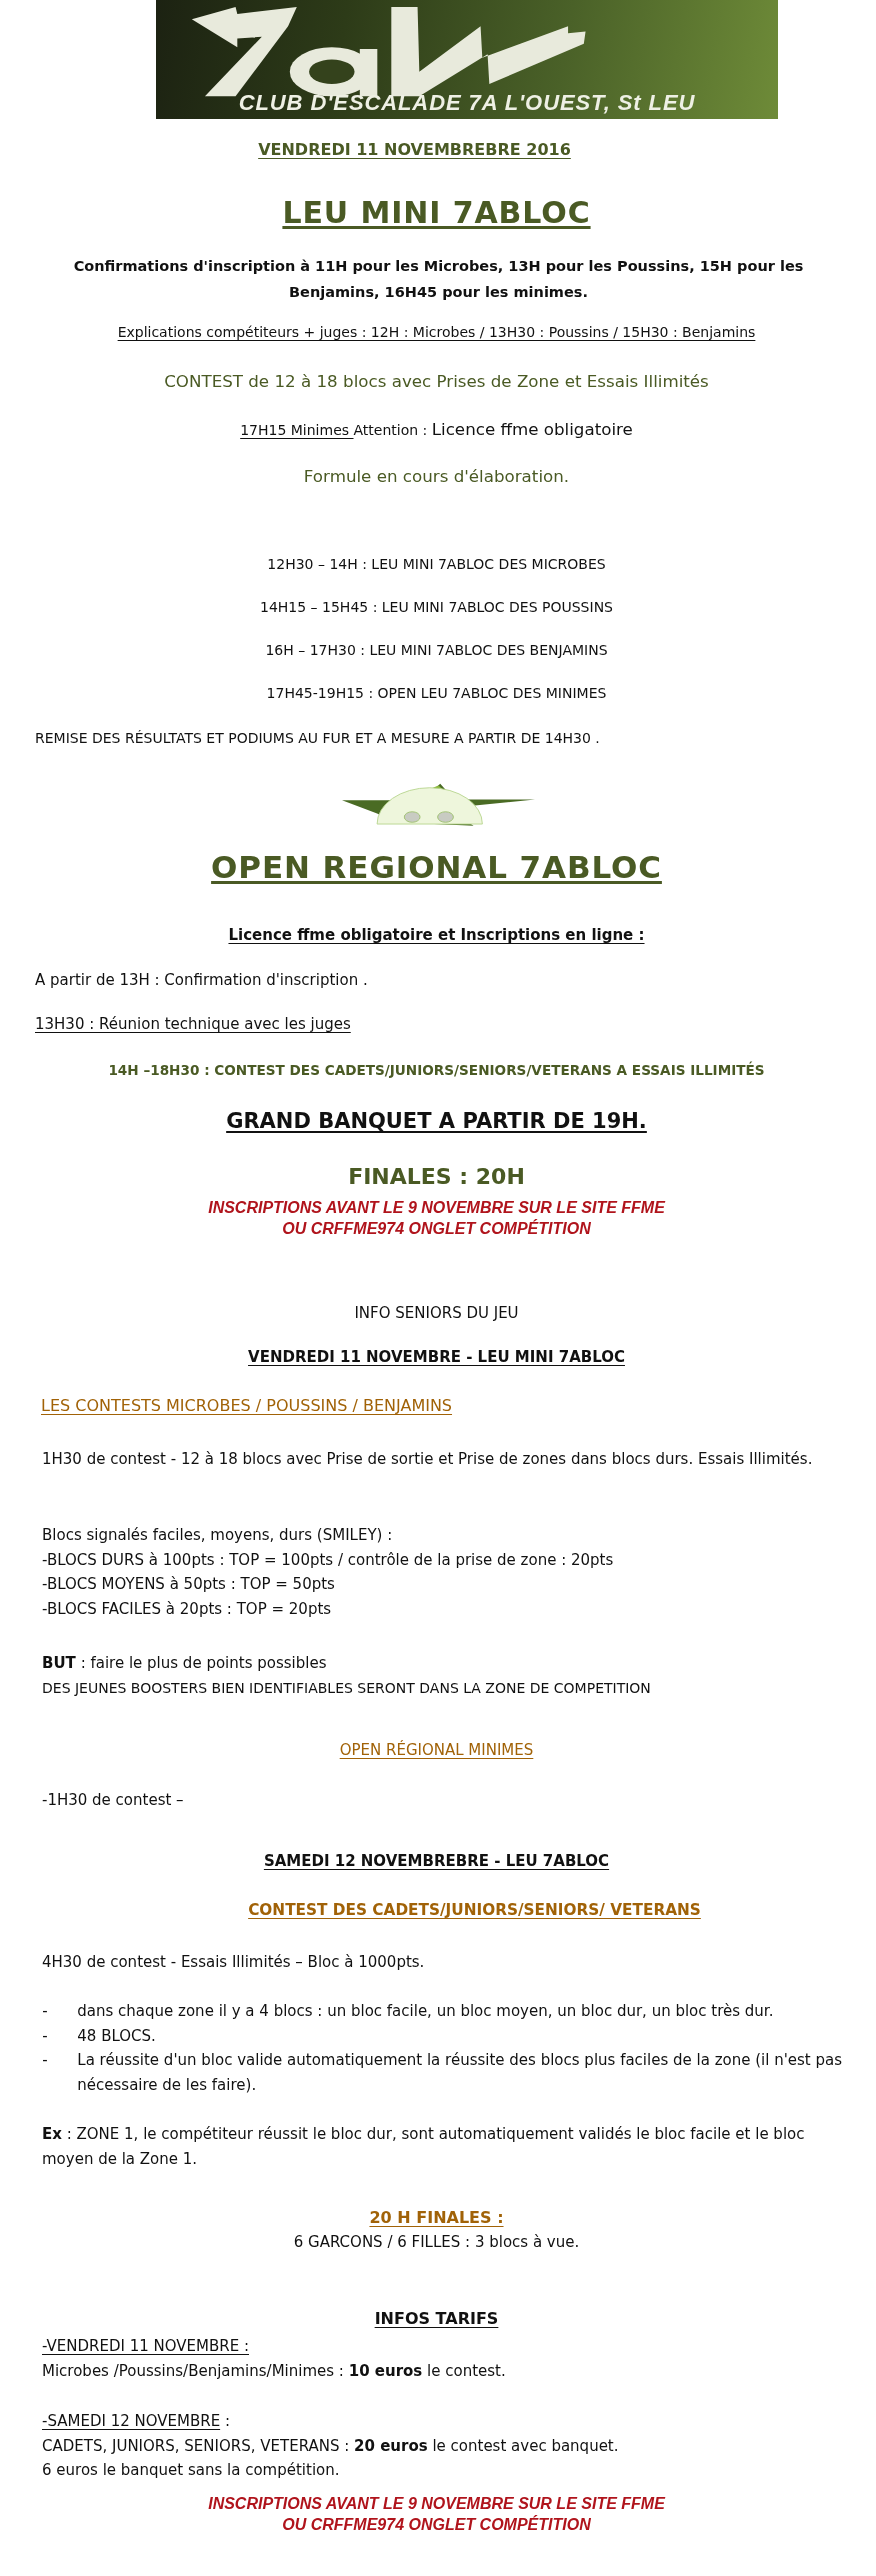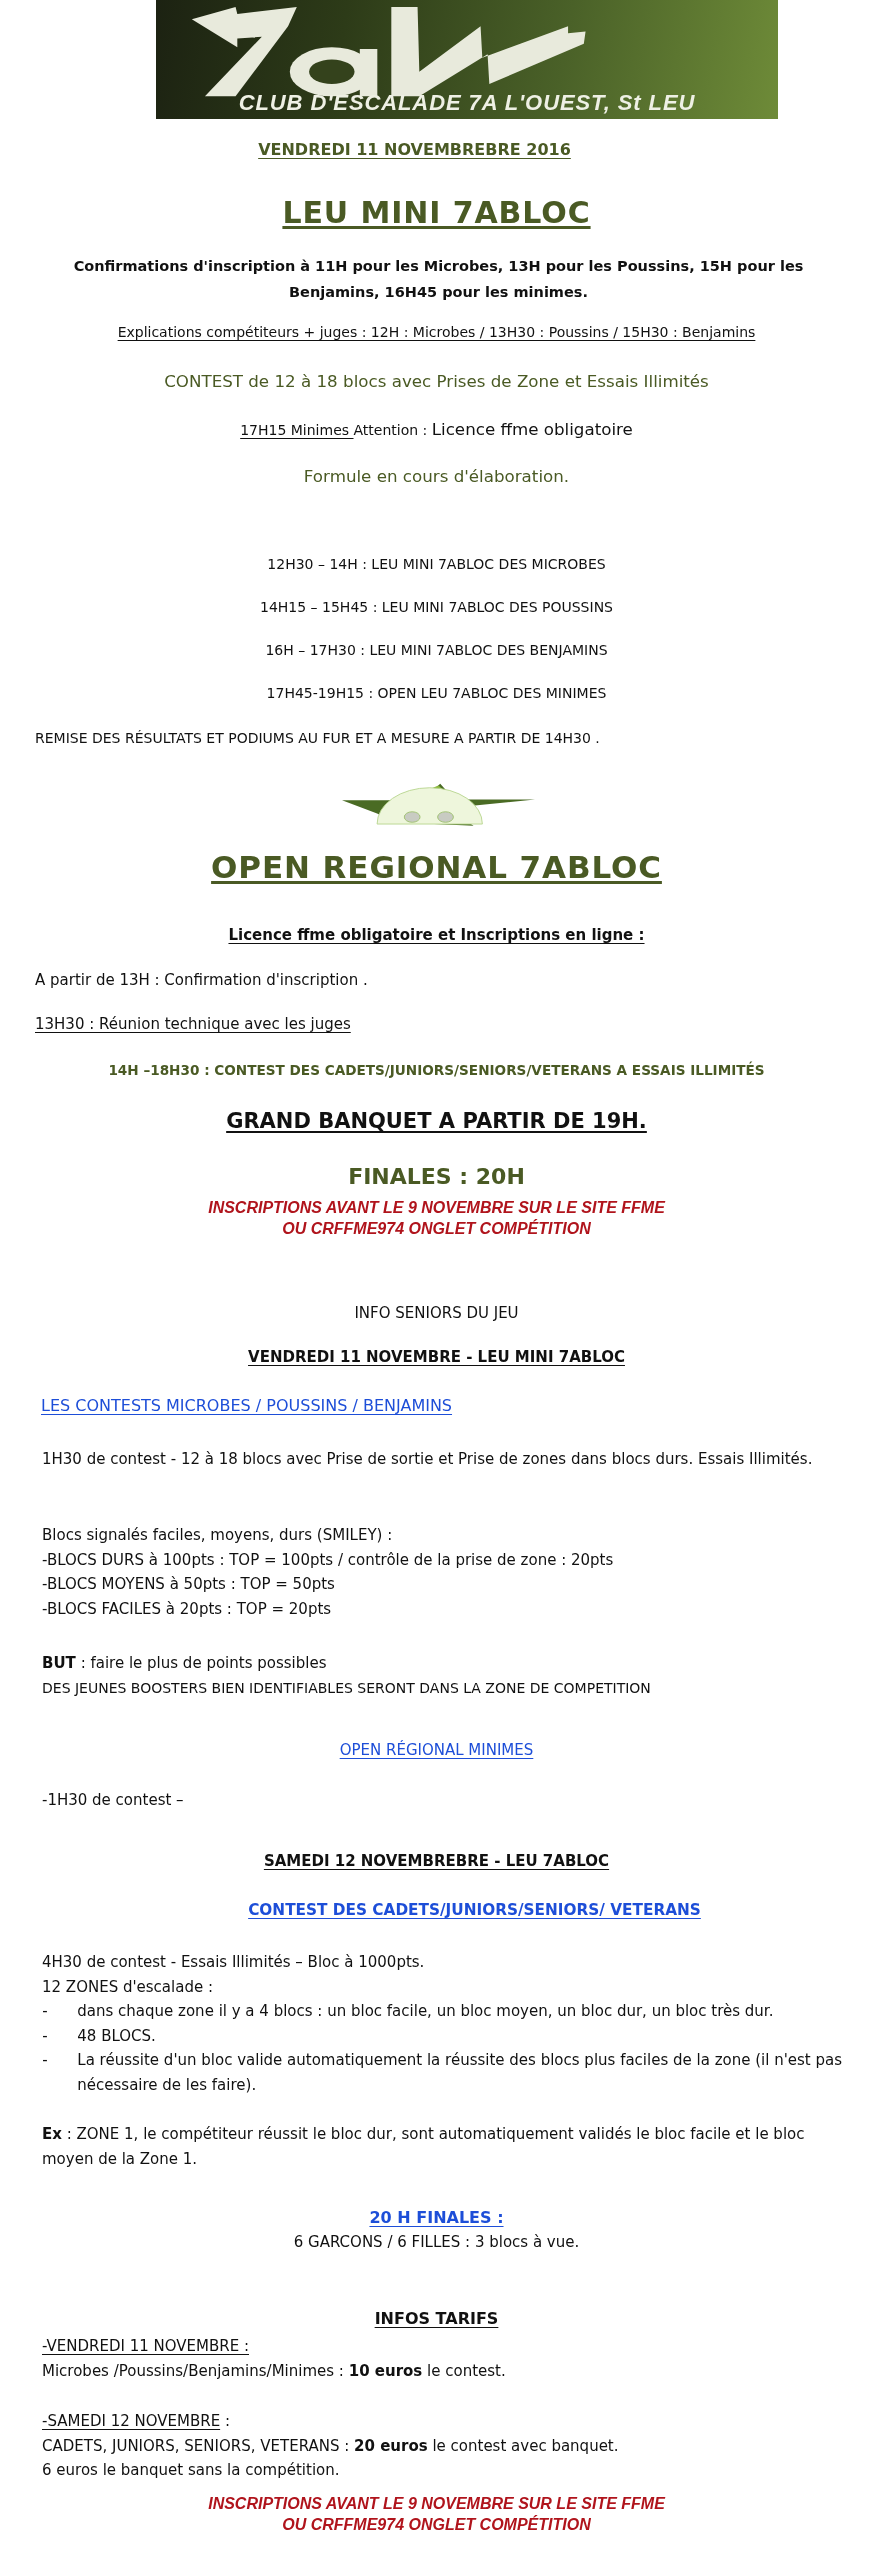--- a/index.html
+++ b/index.html
@@ -1,21 +1,21 @@
 <!DOCTYPE html>
 <html style="font-size:14px"><head>
   <meta charset="utf-8">
   <style>
     html, body { margin: 0; padding: 0; background: #ffffff; }
     body { width: 877px; height: 2576px; position: relative; overflow: hidden;
            font-family: "DejaVu Sans", sans-serif; color: #111; }
     .abs { position: absolute; }
     .center { left: 0; width: 873px; text-align: center; }
     .olive { color: #4a5a24; }
-    .olive2 { color: #1d4ed8; }
+    .olive2 { color: #a16207; }
     .red { color: #b0141c; font-family: "Liberation Sans", sans-serif; font-style: italic; font-weight: bold; }
     .u { text-decoration: underline; text-underline-offset: 2.6px; }
     .b { font-weight: bold; }
 
     
     #logo { left: 156px; top: 0; width: 622px; height: 119px;
             background: linear-gradient(100deg, #1c2212 0%, #2d3b18 30%, #4a6128 65%, #6e8b38 100%); overflow: hidden; }
     #logo svg { position: absolute; left: 0; top: 0; }
     #logo .tag { position: absolute; left: 0; width: 622px; bottom: 3.5px; text-align: center;
                  font-family: "Liberation Sans", sans-serif; font-weight: bold; font-style: italic;
@@ -121,21 +121,20 @@
 <div class="abs center u olive2" style="top:1741px;font-size:15px;">OPEN RÉGIONAL MINIMES</div>
 
 <div class="abs" style="top:1791px;left:42px;font-size:15px;">-1H30 de contest –</div>
 
 <div class="abs center u b" style="top:1852px;font-size:15px;">SAMEDI 12 NOVEMBREBRE  - LEU 7ABLOC</div>
 
 <div class="abs center u b olive2" style="top:1901px;font-size:15.3px;margin-left:38px;">CONTEST DES CADETS/JUNIORS/SENIORS/ VETERANS</div>
 
 <div class="abs left2" style="top:1950px;font-size:15px;line-height:24.6px;">
   <div>4H30 de contest  - Essais Illimités – Bloc à 1000pts.</div>
-  <div>12 ZONES d'escalade :</div>
 </div>
 <ul class="abs dash" style="top:1999px;left:5.3px;right:35px;font-size:15px;line-height:24.6px;">
   <li>dans chaque zone il y a 4 blocs : un bloc facile, un bloc moyen, un bloc dur, un bloc très dur.</li>
   <li>48 BLOCS.</li>
   <li>La réussite d'un bloc valide automatiquement la réussite des blocs plus faciles de la zone (il n'est pas nécessaire de les faire).</li>
 </ul>
 <div class="abs left2" style="top:2122px;font-size:15px;line-height:24.6px;">
   <span class="b">Ex</span><span> : ZONE 1, le compétiteur réussit le bloc dur, sont automatiquement validés le bloc facile et le bloc moyen  de la Zone 1.</span>
 </div>
 

